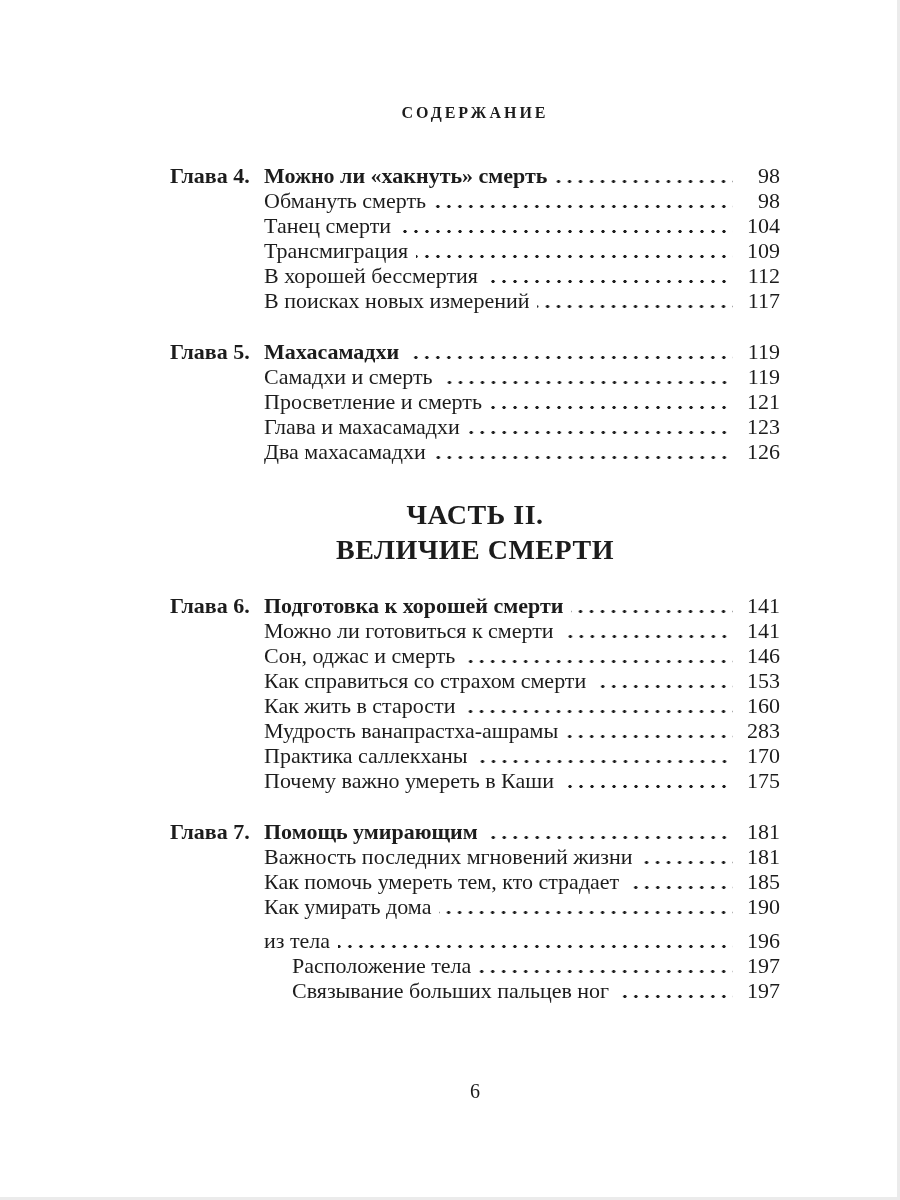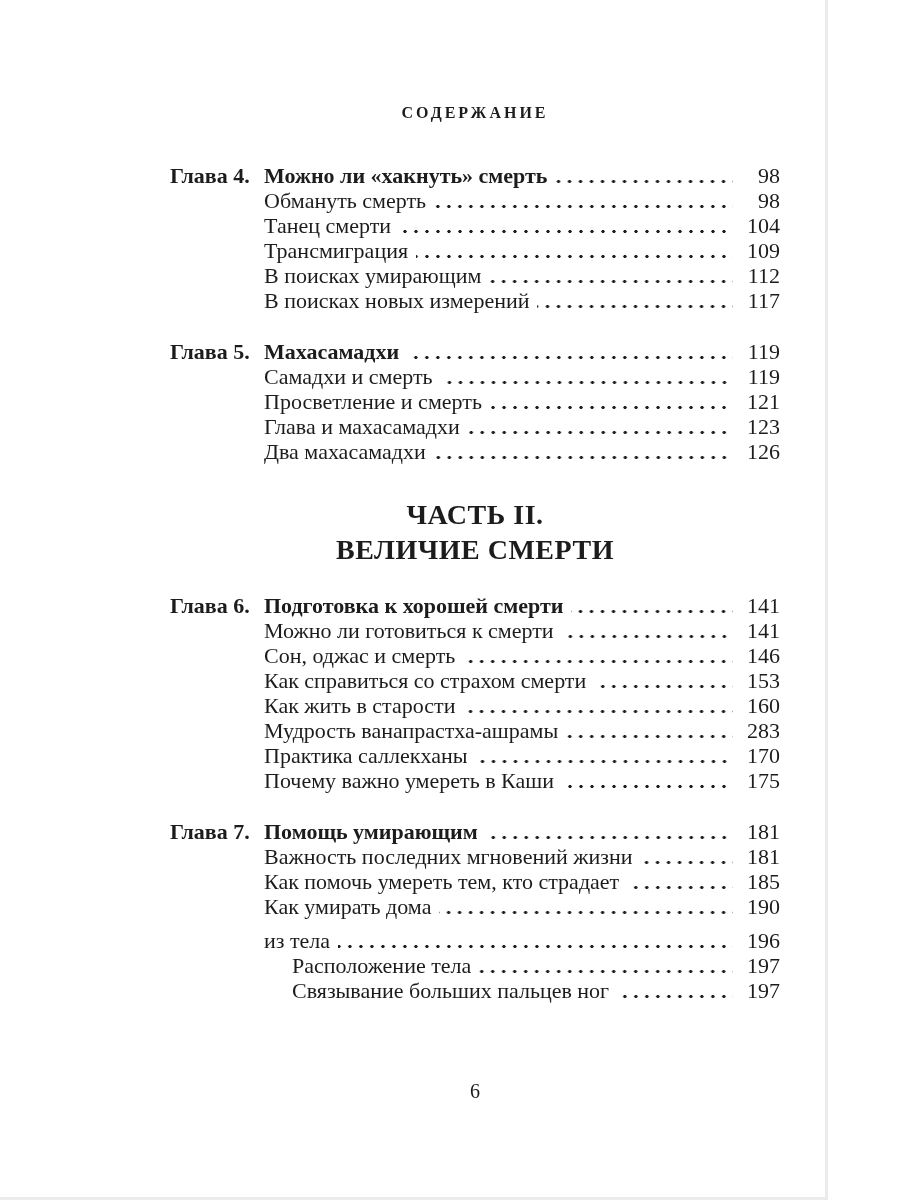--- a/index.html
+++ b/index.html
@@ -10,21 +10,21 @@
   * { box-sizing: border-box; }
   html, body { margin: 0; padding: 0; }
   body {
     width: 900px; height: 1200px;
     background: var(--page);
     font-family: "Liberation Serif", "DejaVu Serif", serif;
     color: var(--ink);
   }
   .page {
     position: relative;
-    width: 828px; height: 1200px;
+    width: 900px; height: 1200px;
     background: var(--page);
     box-shadow: inset -3px 0 0 var(--edge), inset 0 -3px 0 var(--edge);
     overflow: hidden;
   }
   .contents-title {
     position: absolute;
     top: 104px; left: 170px; width: 610px;
     text-align: center;
     font-size: 16px;
     font-weight: bold;
@@ -107,21 +107,21 @@
           <span class="page-num">104</span>
         </div>
         <div class="toc-row">
           <span class="chapter-cell"></span>
           <span class="row-title">Трансмиграция</span>
           <span class="leader"></span>
           <span class="page-num">109</span>
         </div>
         <div class="toc-row">
           <span class="chapter-cell"></span>
-          <span class="row-title">В поисках умирающим</span>
+          <span class="row-title">В хорошей бессмертия</span>
           <span class="leader"></span>
           <span class="page-num">112</span>
         </div>
         <div class="toc-row">
           <span class="chapter-cell"></span>
           <span class="row-title">В поисках новых измерений</span>
           <span class="leader"></span>
           <span class="page-num">117</span>
         </div>
       </div>

